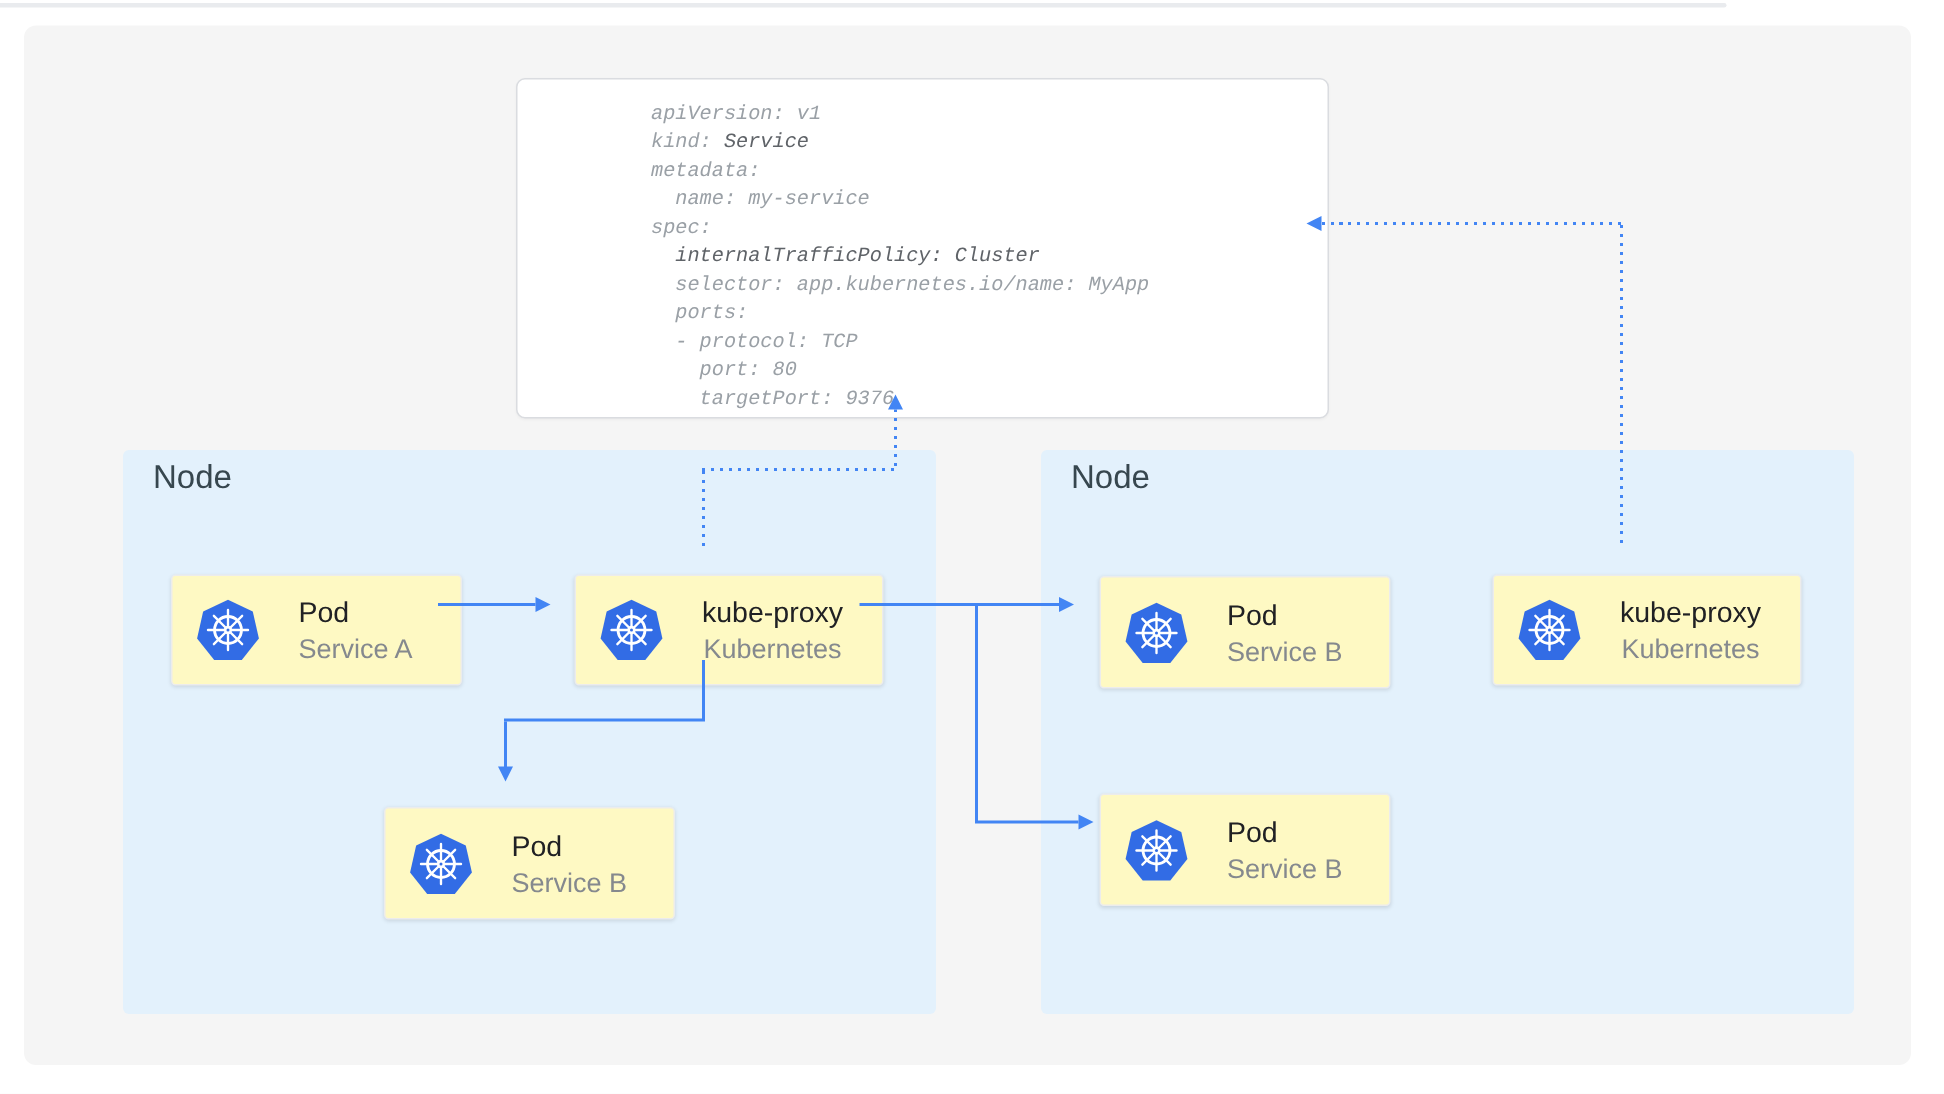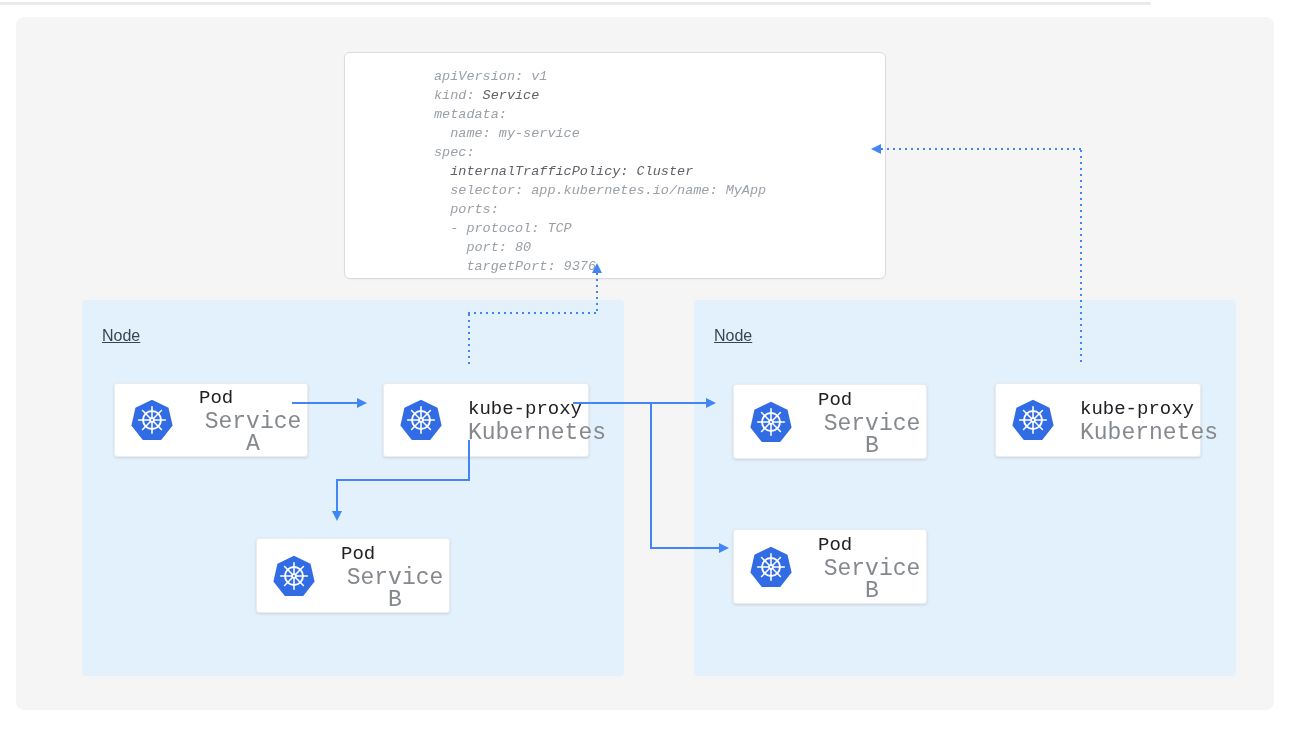--- a/index.html
+++ b/index.html
@@ -20,31 +20,31 @@
             box-shadow:0 1px 2px rgba(0,0,0,0.04);box-sizing:border-box;z-index:4;}
   .yaml{margin:0;position:absolute;left:89px;top:14px;
         font-family:"Liberation Mono",monospace;font-style:italic;font-size:13.5px;
         line-height:19px;color:var(--yaml-regular);}
   .yline{white-space:pre;}
   .ybold{font-weight:normal;color:var(--yaml-bold);}
   
   .node{position:absolute;top:283px;width:542px;height:376px;background:var(--node-bg);
         border-radius:4px;z-index:1;}
   .node-left{left:66px;} .node-right{left:678px;}
-  .node-label{position:absolute;left:20px;top:27px;font-size:16px;color:var(--node-label);text-decoration:underline;}
-  
-  .card{position:absolute;background:#ffffff;border:1px solid #ececec;border-radius:3px;
+  .node-label{position:absolute;left:20px;top:5px;font-size:22px;color:var(--node-label);}
+  
+  .card{position:absolute;background:#fef9c3;border:1px solid #ececec;border-radius:3px;
         box-shadow:0 1px 3px rgba(0,0,0,0.12);box-sizing:border-box;z-index:2;
-        display:flex;align-items:center;font-family:Liberation Mono, monospace;}
+        display:flex;align-items:center;}
   .k8s-icon{position:absolute;left:14px;top:50%;transform:translateY(-50%);width:46px;height:46px;
             display:inline-block;line-height:0;}
   .card-text{position:absolute;left:84px;top:50%;transform:translateY(-50%);
              display:flex;flex-direction:column;}
   .card-title{font-size:19px;line-height:25px;color:var(--card-title);}
-  .card-sub{font-size:23px;line-height:22px;color:var(--card-subtitle);text-align:center;}
+  .card-sub{font-size:18px;line-height:22px;color:var(--card-subtitle);text-align:center;}
   
   .sline{position:absolute;background:var(--accent);z-index:5;}
   .dot-h{position:absolute;height:2px;z-index:5;
          background:repeating-linear-gradient(to right,var(--accent) 0 2px,transparent 2px 6px);}
   .dot-v{position:absolute;width:2px;z-index:5;
          background:repeating-linear-gradient(to bottom,var(--accent) 0 2px,transparent 2px 6px);}
   .head{position:absolute;width:0;height:0;z-index:6;}
   .head-r{border-top:5px solid transparent;border-bottom:5px solid transparent;
           border-left:10px solid var(--accent);}
   .head-l{border-top:5px solid transparent;border-bottom:5px solid transparent;

